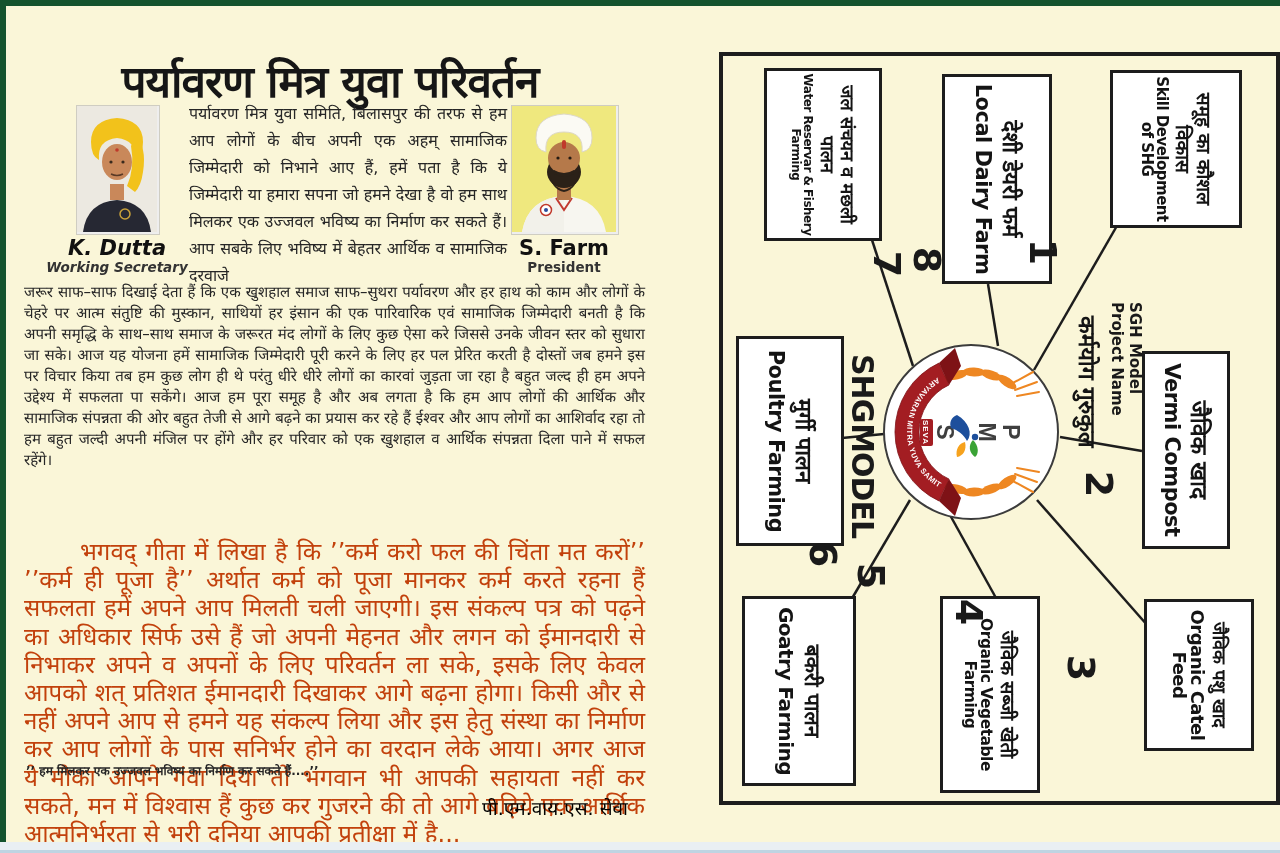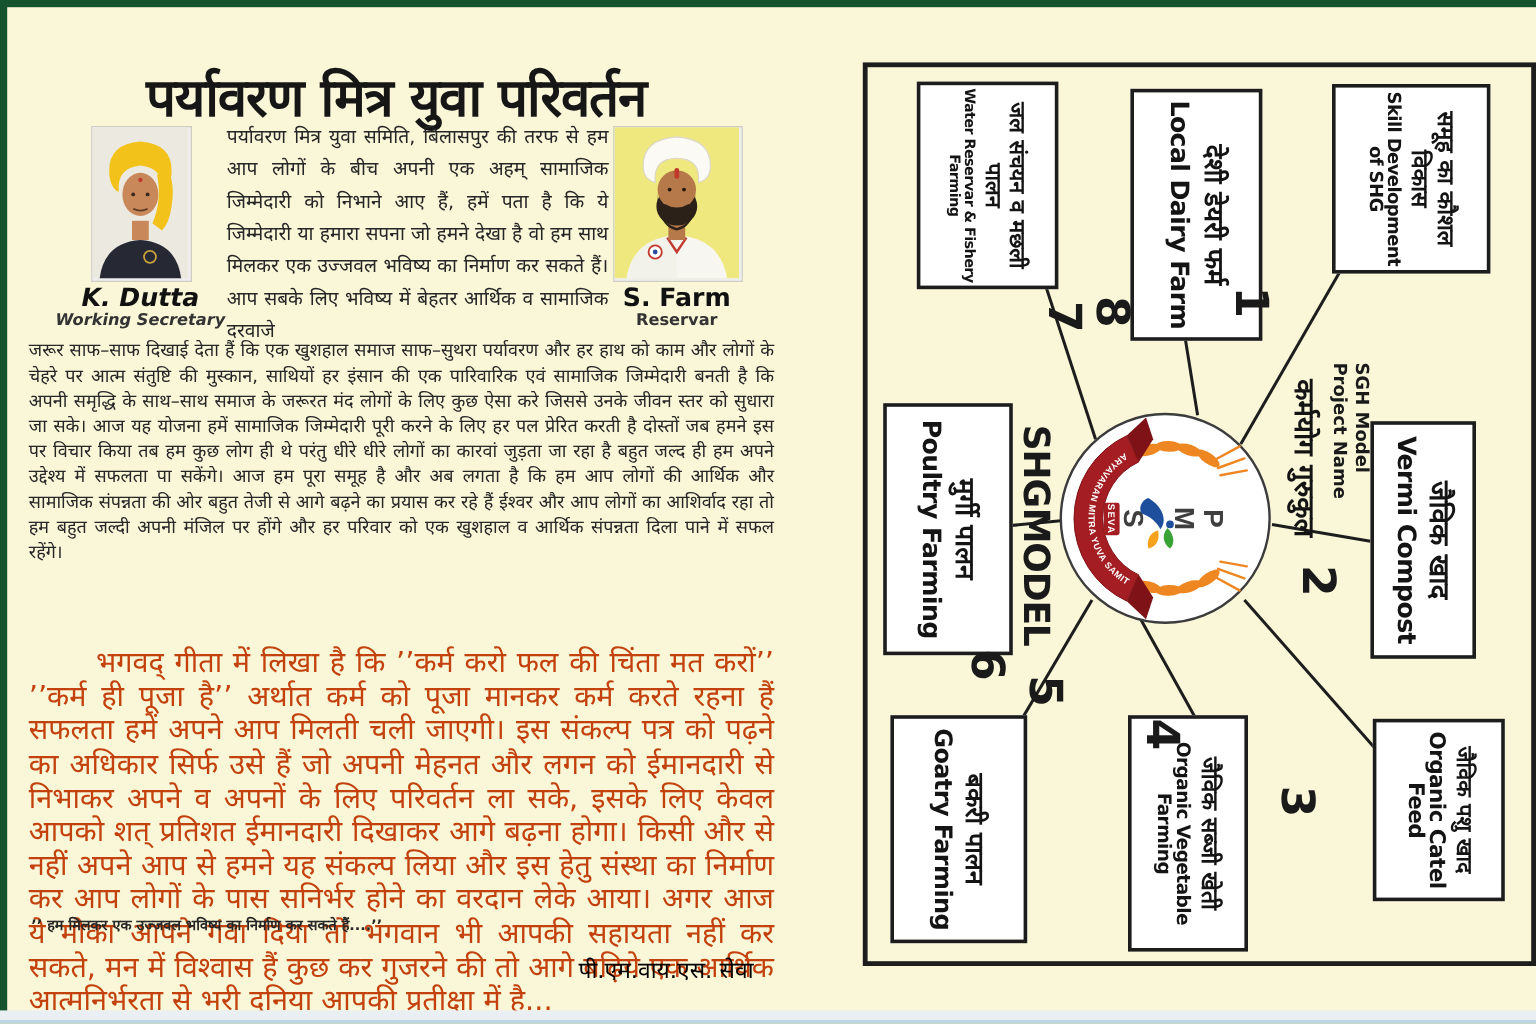--- a/index.html
+++ b/index.html
@@ -116,21 +116,21 @@
         <path d="M52,8 Q80,10 80,32 Q80,44 70,46 Q72,26 52,26 Q32,26 34,46 Q24,44 24,32 Q24,10 52,8 Z" fill="#FBFAF4" stroke="#ddd8c8" stroke-width="1"></path>
         <rect x="50" y="34" width="4" height="9" rx="2" fill="#C0392B"></rect>
         <circle cx="46" cy="52" r="1.6" fill="#241a12"></circle>
           <circle cx="58" cy="52" r="1.6" fill="#241a12"></circle>
         <circle cx="34" cy="104" r="5.5" fill="#fff" stroke="#C0392B" stroke-width="1.5"></circle>
         <circle cx="34" cy="104" r="2" fill="#2b4d9c"></circle>
       </svg>
     </div>
     <div class="caption cap-s">
       <div class="cap-name">S. Farm</div>
-      <div class="cap-role">Reservar</div>
+      <div class="cap-role">President</div>
     </div>
 
     <div class="intro">पर्यावरण मित्र युवा समिति, बिलासपुर की तरफ से हम आप लोगों के बीच अपनी एक अहम् सामाजिक जिम्मेदारी को निभाने आए हैं, हमें पता है कि ये जिम्मेदारी या हमारा सपना जो हमने देखा है वो हम साथ मिलकर एक उज्जवल भविष्य का निर्माण कर सकते हैं। आप सबके लिए भविष्य में बेहतर आर्थिक व सामाजिक दरवाजे</div>
     <div class="para1">जरूर साफ–साफ दिखाई देता हैं कि एक खुशहाल समाज साफ–सुथरा पर्यावरण और हर हाथ को काम और लोगों के चेहरे पर आत्म संतुष्टि की मुस्कान, साथियों हर इंसान की एक पारिवारिक एवं सामाजिक जिम्मेदारी बनती है कि अपनी समृद्धि के साथ–साथ समाज के जरूरत मंद लोगों के लिए कुछ ऐसा करे जिससे उनके जीवन स्तर को सुधारा जा सके। आज यह योजना हमें सामाजिक जिम्मेदारी पूरी करने के लिए हर पल प्रेरित करती है दोस्तों जब हमने इस पर विचार किया तब हम कुछ लोग ही थे परंतु धीरे धीरे लोगों का कारवां जुड़ता जा रहा है बहुत जल्द ही हम अपने उद्देश्य में सफलता पा सकेंगे। आज हम पूरा समूह है और अब लगता है कि हम आप लोगों की आर्थिक और सामाजिक संपन्नता की ओर बहुत तेजी से आगे बढ़ने का प्रयास कर रहे हैं ईश्वर और आप लोगों का आशिर्वाद रहा तो हम बहुत जल्दी अपनी मंजिल पर होंगे और हर परिवार को एक खुशहाल व आर्थिक संपन्नता दिला पाने में सफल रहेंगे।</div>
     <div class="para2">भगवद् गीता में लिखा है कि ’’कर्म करो फल की चिंता मत करों’’ ’’कर्म ही पूजा है’’ अर्थात कर्म को पूजा मानकर कर्म करते रहना हैं सफलता हमें अपने आप मिलती चली जाएगी। इस संकल्प पत्र को पढ़ने का अधिकार सिर्फ उसे हैं जो अपनी मेहनत और लगन को ईमानदारी से निभाकर अपने व अपनों के लिए परिवर्तन ला सके, इसके लिए केवल आपको शत् प्रतिशत ईमानदारी दिखाकर आगे बढ़ना होगा। किसी और से नहीं अपने आप से हमने यह संकल्प लिया और इस हेतु संस्था का निर्माण कर आप लोगों के पास सनिर्भर होने का वरदान लेके आया। अगर आज ये मौका आपने गंवा दिया तो भगवान भी आपकी सहायता नहीं कर सकते, मन में विश्वास हैं कुछ कर गुजरने की तो आगे बढ़िये एक आर्थिक आत्मनिर्भरता से भरी दुनिया आपकी प्रतीक्षा में है...</div>
     <div class="quote">’’ हम मिलकर एक उज्जवल भविष्य का निर्माण कर सकते हैं....’’</div>
     <div class="signoff">पी.एम.वाय.एस.  सेवा</div>
 
     <div class="panel">
       <div class="rotated">

